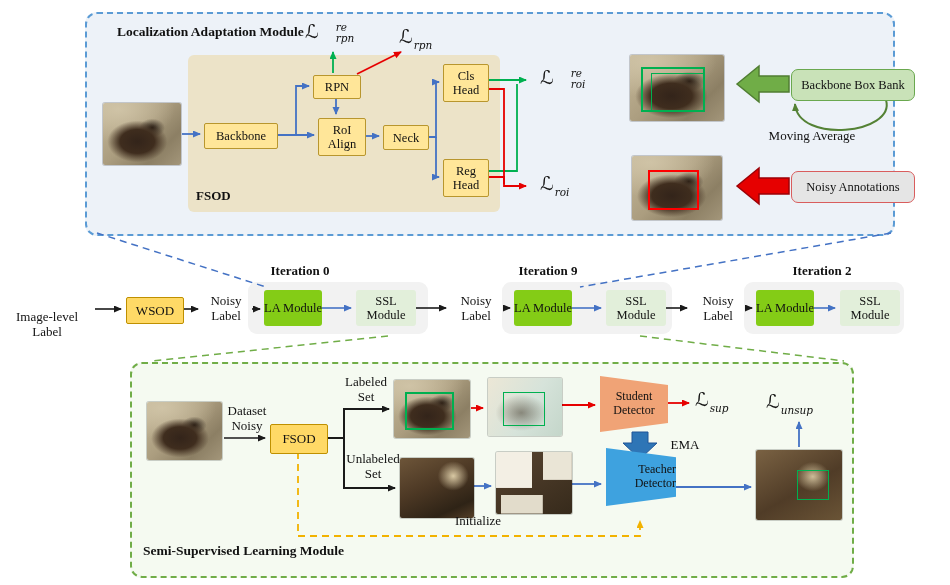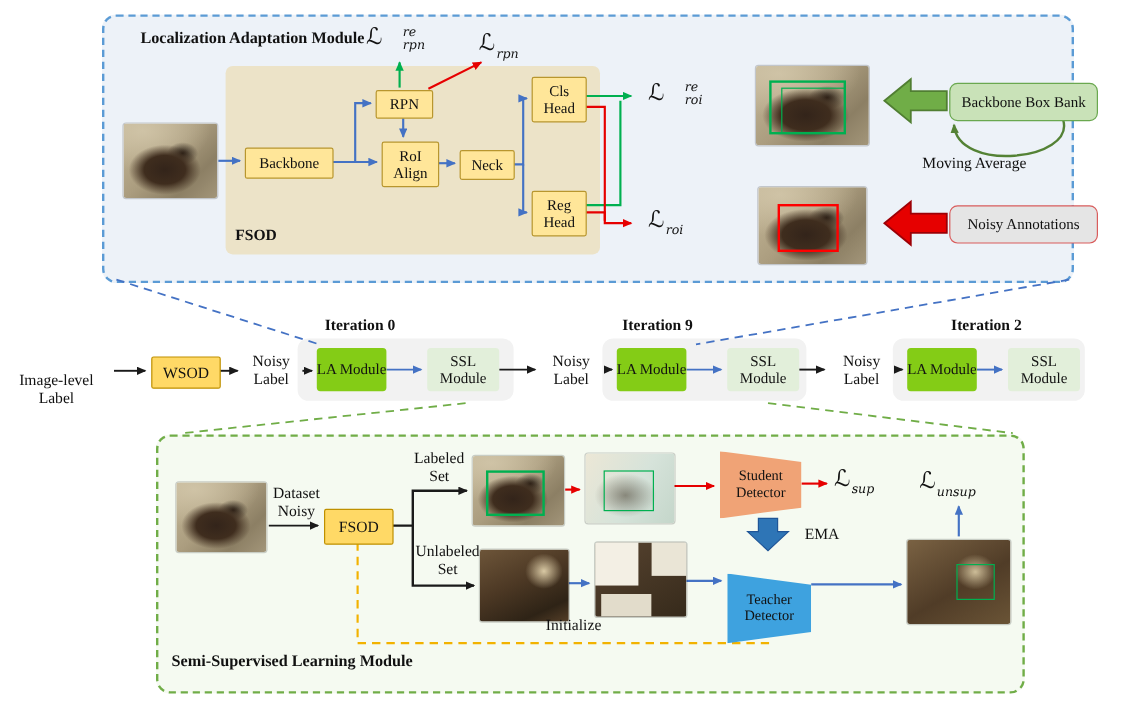--- a/index.html
+++ b/index.html
@@ -230,21 +230,21 @@
 
   <div class="photo dog" style="left:394px;top:380px;width:76px;height:58px;">
     <div class="bbox" style="left:14%;top:20%;width:60%;height:60%;"></div>
   </div>
   <div class="photo dog-aug" style="left:488px;top:378px;width:74px;height:58px;">
     <div class="bbox thin" style="left:20%;top:24%;width:55%;height:55%;"></div>
   </div>
 
   <div class="trap student" style="left:600px;top:376px;width:68px;height:56px;text-align:center;">Student Detector</div>
   <div class="txt" style="left:664px;top:437px;width:42px;">EMA</div>
-  <div class="trap teacher" style="left:606px;top:478px;width:70px;height:58px;">Teacher Detector</div>
+  <div class="trap teacher" style="left:606px;top:448px;width:70px;height:58px;text-align:right;">Teacher Detector</div>
 
   <div class="photo room" style="left:400px;top:458px;width:74px;height:60px;"></div>
   <div class="photo room-masked" style="left:496px;top:452px;width:76px;height:62px;"></div>
   <div class="photo room-final" style="left:756px;top:450px;width:86px;height:70px;">
     <div class="bbox thin" style="left:48%;top:28%;width:34%;height:40%;"></div>
   </div>
 
   <div class="txt" style="left:446px;top:513px;width:64px;">Initialize</div>
 
   <div class="loss" style="left:695px;top:390px;">

